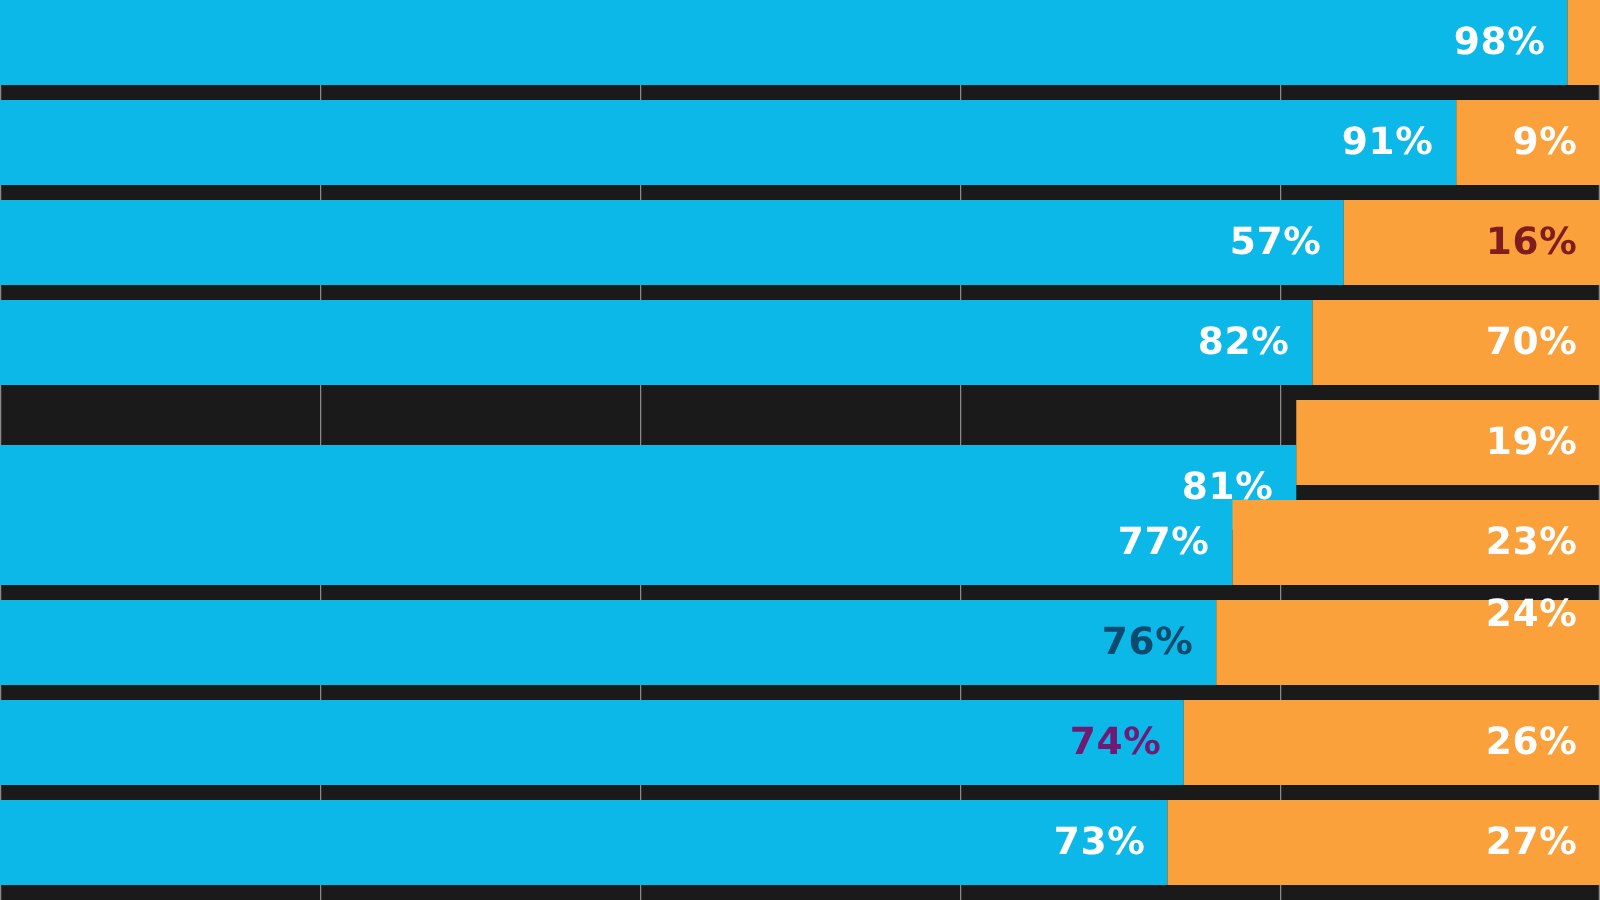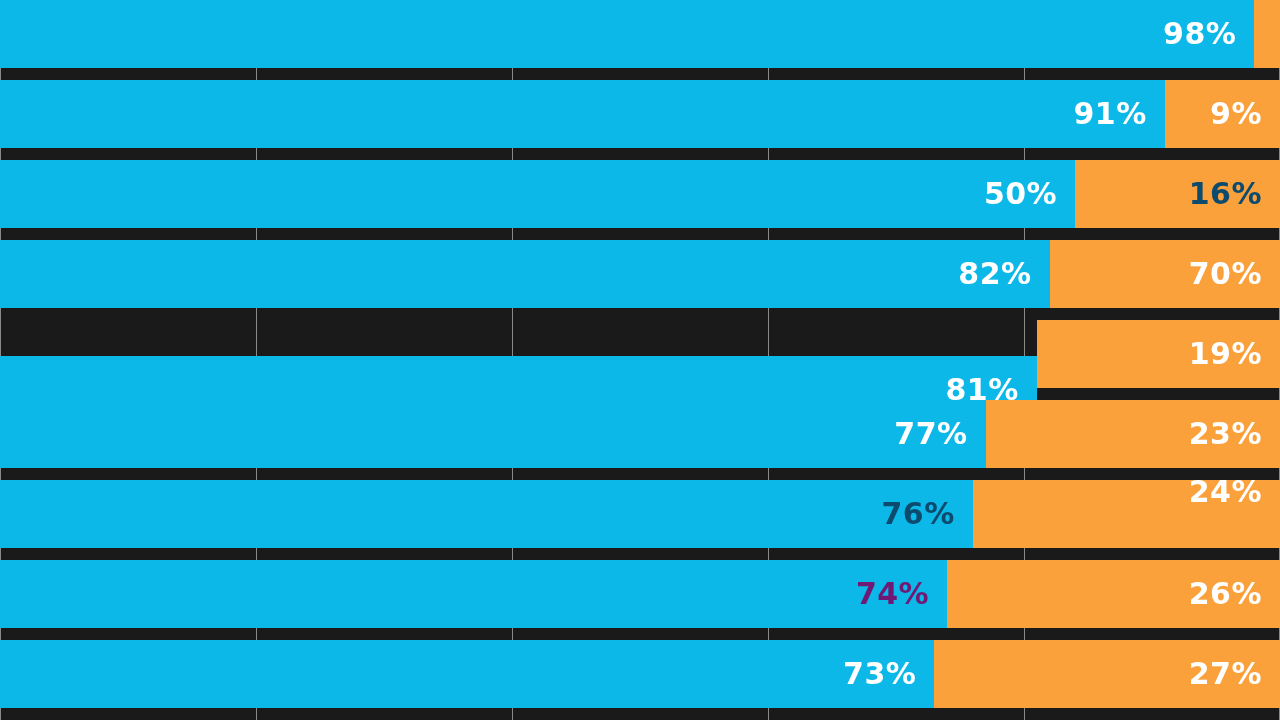--- a/index.html
+++ b/index.html
@@ -95,24 +95,24 @@
       <div class="bar-row" style="top: 80px; height: 68px;">
         <div class="seg seg-primary" style="width: 91%; background: rgb(11, 184, 232);">
           <span class="seg-label" style="color: rgb(255, 255, 255);">91%</span>
         </div>
         <div class="seg seg-secondary" style="width: 9%; background: rgb(250, 161, 60);">
           <span class="seg-label" style="color: rgb(255, 255, 255);">9%</span>
         </div>
       </div>
       <div class="bar-row" style="top: 160px; height: 68px;">
         <div class="seg seg-primary" style="width: 84%; background: rgb(11, 184, 232);">
-          <span class="seg-label" style="color: rgb(255, 255, 255);">50%</span>
+          <span class="seg-label" style="color: rgb(255, 255, 255);">57%</span>
         </div>
         <div class="seg seg-secondary" style="width: 16%; background: rgb(250, 161, 60);">
-          <span class="seg-label" style="color: #0c4a6e; text-align: center;">16%</span>
+          <span class="seg-label" style="color: #7f1d1d; text-align: center;">16%</span>
         </div>
       </div>
       <div class="bar-row" style="top: 240px; height: 68px;">
         <div class="seg seg-primary" style="width: 82%; background: rgb(11, 184, 232);">
           <span class="seg-label" style="color: rgb(255, 255, 255);">82%</span>
         </div>
         <div class="seg seg-secondary" style="width: 18%; background: rgb(250, 161, 60);">
           <span class="seg-label" style="color: rgb(255, 255, 255);">70%</span>
         </div>
       </div>

